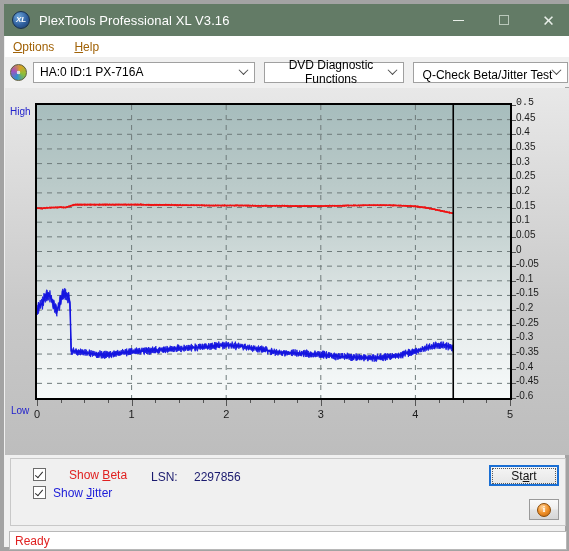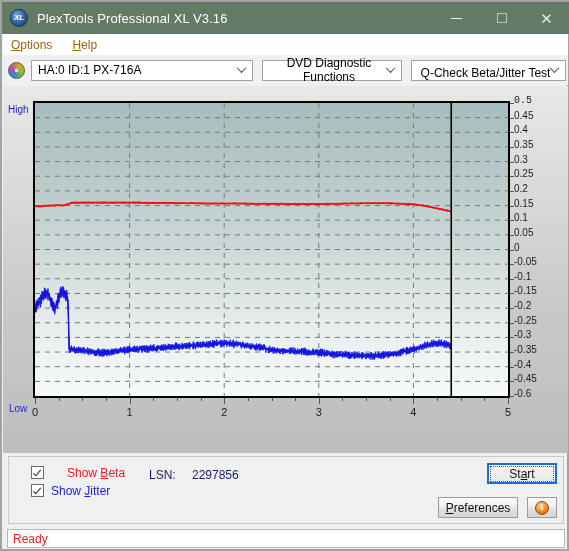--- a/index.html
+++ b/index.html
@@ -12,21 +12,21 @@
     height: 551px;
     font-family: "Liberation Sans", sans-serif;
     font-size: 12px;
     overflow: hidden;
   }
   #app {
     position: relative;
     width: 569px;
     height: 551px;
     background: #f0f0f0;
-    border: 2px solid #a3a3a3;
+    border: 4px solid #a3a3a3;
     box-sizing: border-box;
   }
 
   
   .titlebar {
     position: absolute;
     left: 0; top: 0;
     width: 567px;
     height: 32px;
     background: #637b66;
@@ -485,23 +485,20 @@
     <div class="lsn-label">LSN:</div>
     <div class="lsn-value">2297856</div>
 
     <div class="btn" id="btn-start">
       <span class="inner">
           <span>St</span>
           <u>a</u>
           <span>rt</span>
         </span>
     </div>
-    <div class="btn" id="btn-prefs">
-      <span><u>P</u><span>references</span></span>
-    </div>
     <div class="btn" id="btn-info">
       <span class="info-glyph">i</span>
     </div>
   </div>
 
   <div class="statusbar">
     <span class="status-text">Ready</span>
   </div>
 
 </div>

